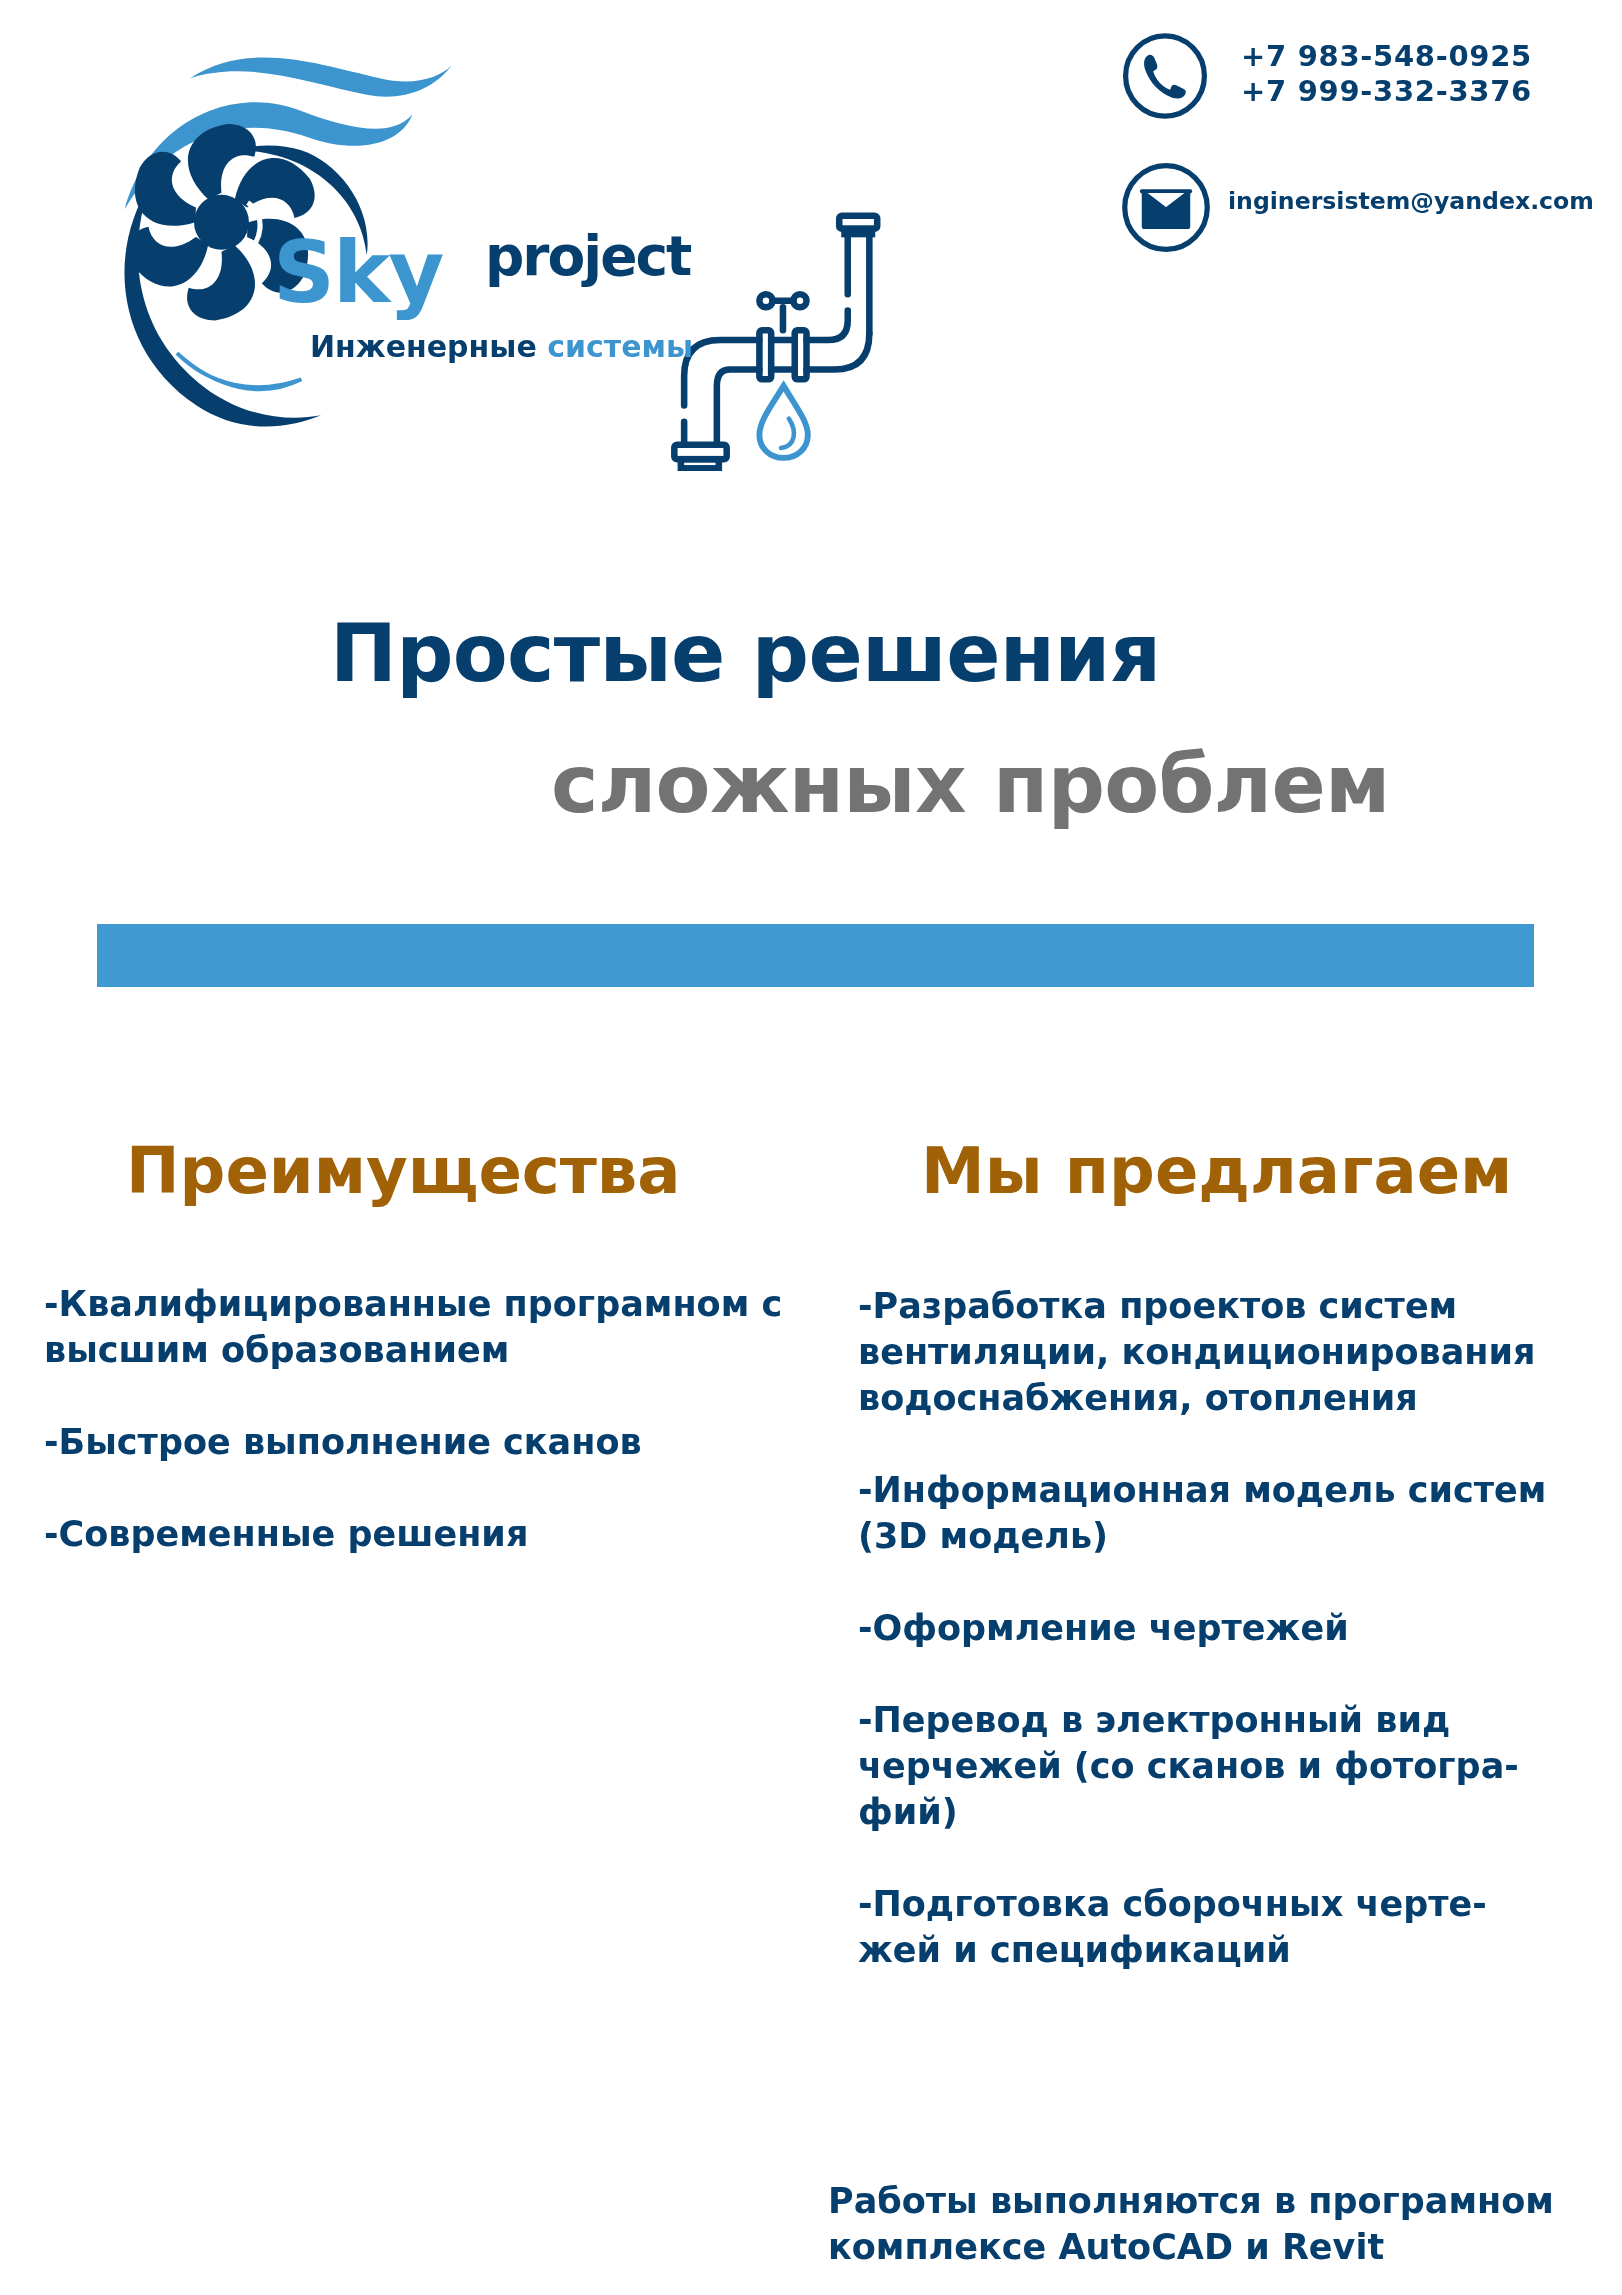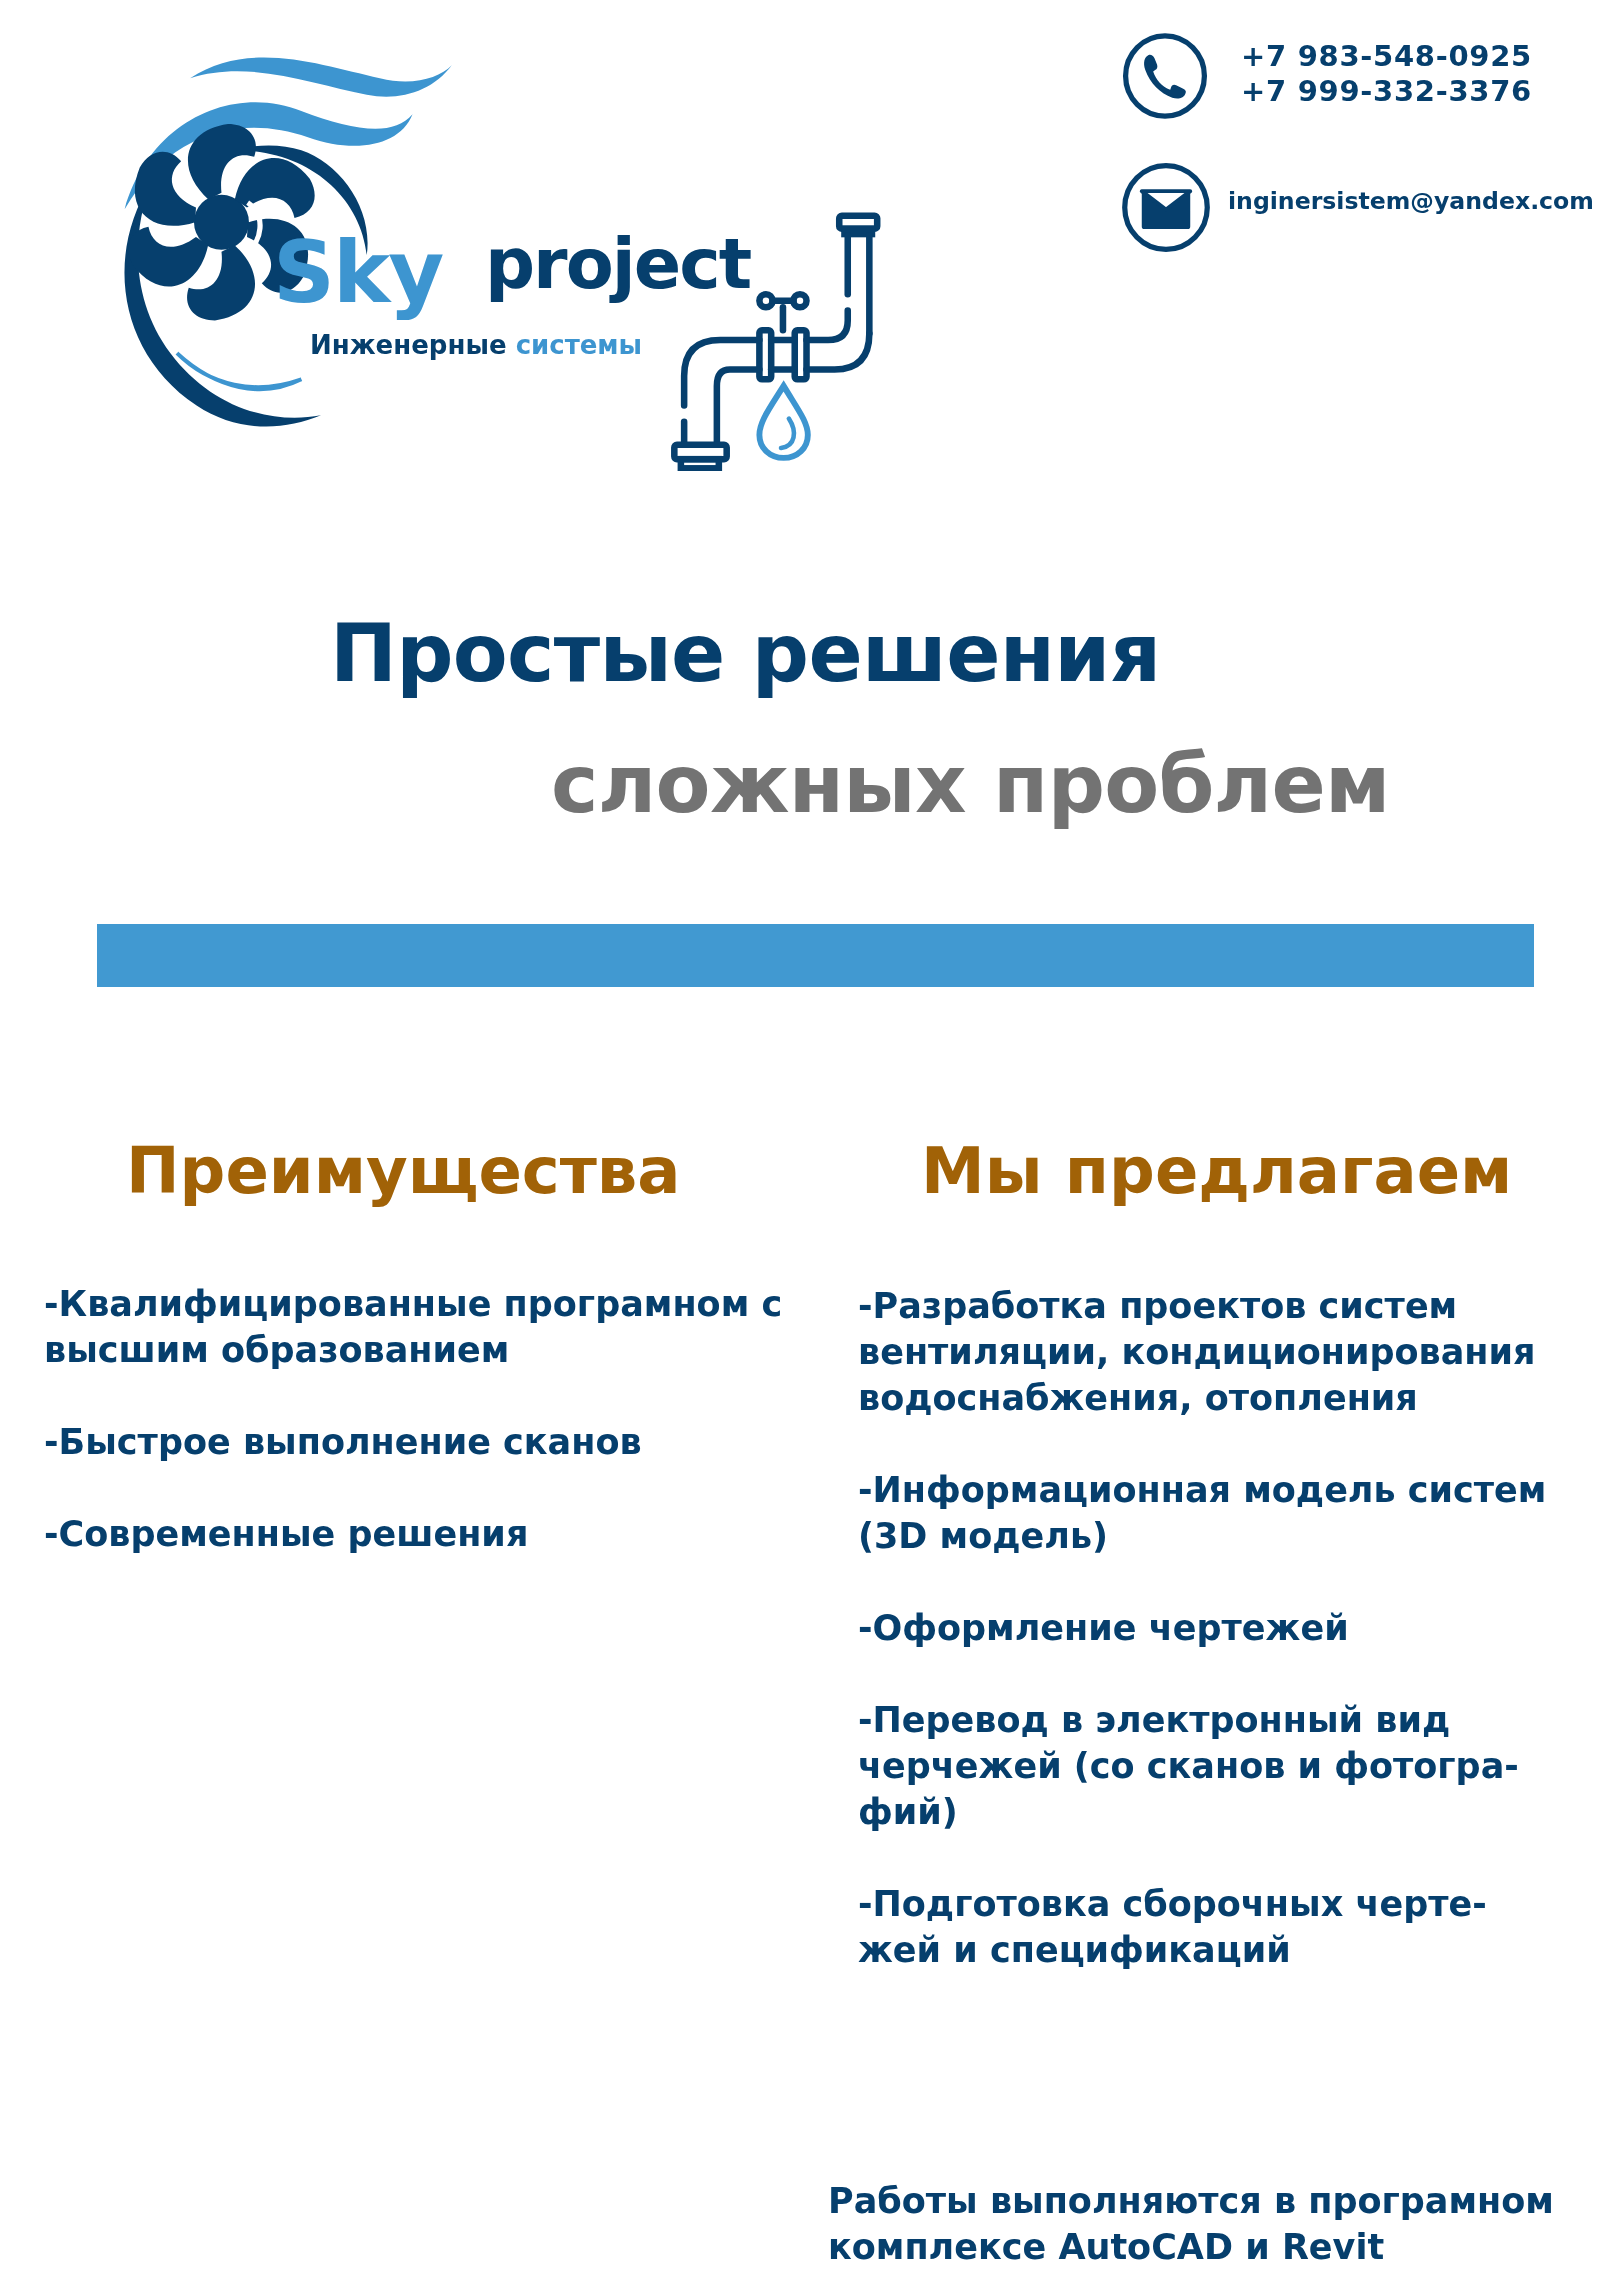--- a/index.html
+++ b/index.html
@@ -7,23 +7,23 @@
          font-family:"DejaVu Sans", "Liberation Sans", sans-serif; color:#063f6d; }
   .abs { position:absolute; }
   .dark { color:#063f6d; }
   .light { color:#737373; }
 
   
   #logo { left:105px; top:39px; width:818px; height:432px; }
   #logo svg { position:absolute; left:0; top:0; }
   .logo-sky { position:absolute; left:168px; top:190px; font-weight:bold; font-size:86px;
               line-height:1; color:#3d95d0; letter-spacing:-2px; white-space:nowrap; }
-  .logo-project { position:absolute; left:380px; top:190px; font-weight:bold; font-size:70px;
+  .logo-project { position:absolute; left:380px; top:190px; font-weight:bold; font-size:55px;
               line-height:1; color:#063f6d; letter-spacing:-2px; white-space:nowrap; }
-  .logo-sub { position:absolute; left:205px; top:293px; font-weight:bold; font-size:26px; line-height:1; white-space:nowrap; }
+  .logo-sub { position:absolute; left:205px; top:293px; font-weight:bold; font-size:30px; line-height:1; white-space:nowrap; }
   .logo-sub .a { color:#063f6d; }
   .logo-sub .b { color:#3d95d0; }
 
   
   .contact-icon { position:absolute; }
   .phones { left:1241px; top:39px; font-weight:bold; font-size:29px; line-height:35px; white-space:nowrap; letter-spacing:0.7px; }
   .email { left:1228px; top:187px; font-weight:bold; font-size:23.6px; line-height:29px; white-space:nowrap; }
 
   
   .h1 { left:330px; top:610px; font-weight:bold; font-size:80px; line-height:1.1; white-space:nowrap; letter-spacing:-0.7px; }

